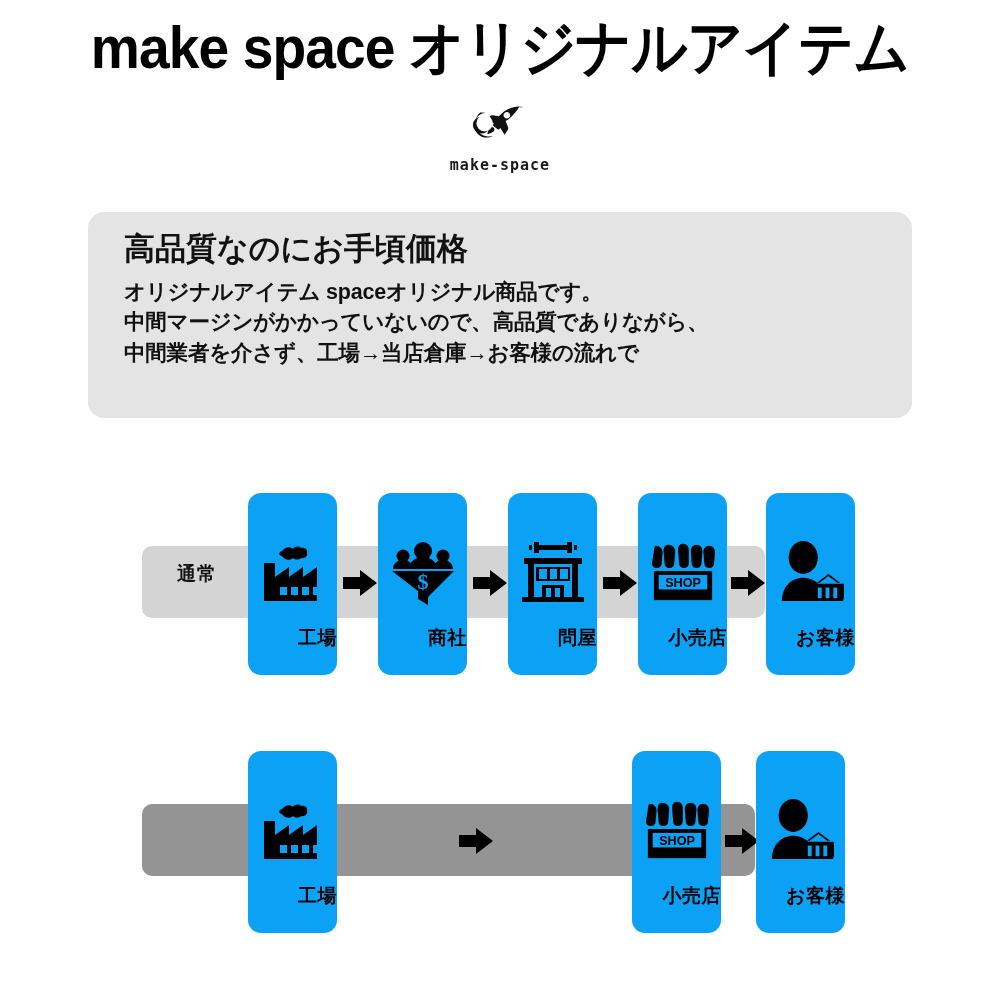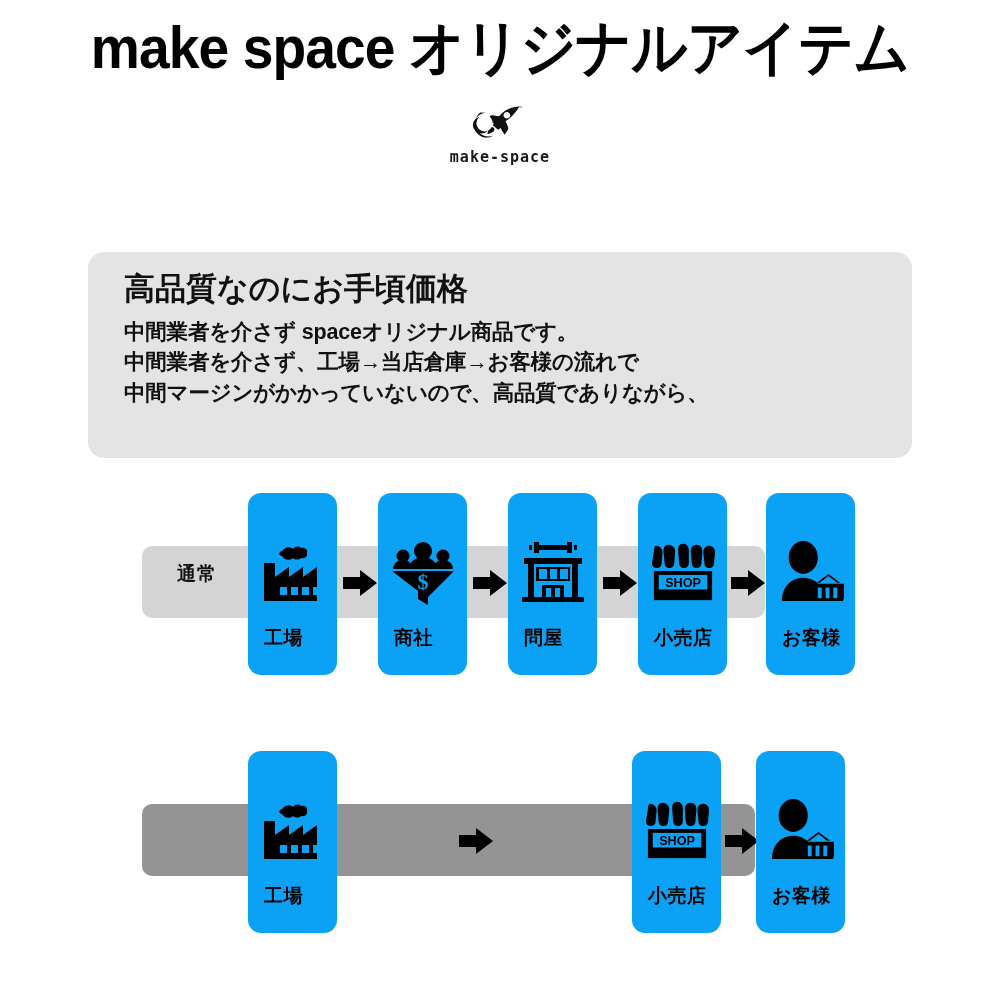--- a/index.html
+++ b/index.html
@@ -31,33 +31,32 @@
     left:0;top:104px;width:1000px;
     text-align:center;
   }
   #logo-rocket{display:block;margin:0 auto;}
   #logo-word{
     font-family:"DejaVu Sans Mono","Liberation Mono",monospace;
     font-size:15px;
     font-weight:bold;
     letter-spacing:1px;
     color:#1a1a1a;
-    margin-top:8px;
+    margin-top:16px;
   }
 
   
   #info-box{
     position:absolute;
     left:88px;top:212px;
     width:824px;height:206px;
     background:#e4e4e4;
     border-radius:16px;
     box-sizing:border-box;
     padding:18px 0 0 36px;
-    margin-top:40px;
   }
   #info-heading{
     font-size:31px;
     font-weight:bold;
     color:#111;
     letter-spacing:0px;
     line-height:1.25;
     margin:0 0 8px 0;
   }
   .info-line{
@@ -108,22 +107,22 @@
     align-items:center;
   }
   .node-icon{
     margin-top:46px;
     width:66px;height:66px;
     display:flex;align-items:center;justify-content:center;
   }
   .node-icon svg{display:block;}
   .node-label{
     position:absolute;
-    bottom:24px;left:16px;width:100%;
-    text-align:left;
+    bottom:24px;left:0;width:100%;
+    text-align:right;
     font-size:19px;
     font-weight:bold;
     color:#000;
     letter-spacing:0.5px;
   }
 
   .flow-arrow{
     position:absolute;
     top:100px;
     width:34px;height:26px;
@@ -141,23 +140,23 @@
     <path fill="#111" d="M22.6 27.5c-1.7 1.7-6.2 2.6-6.2 2.6s0.8-4.6 2.5-6.3c1.1-1.1 2.8-1.1 3.8 0 1 1 1 2.7-0.1 3.7z"></path>
     <path fill="#111" d="M14.5 8.8c-6.4 0.6-11.3 5.9-11.3 12.4 0 6.8 5.6 12.4 12.4 12.4 2.2 0 4.2-0.6 6-1.6-1.2 0.3-2.4 0.5-3.7 0.5-7.5 0-13.6-6.1-13.6-13.6 0-4.2 1.9-7.9 4.9-10.4z"></path>
     <circle fill="#111" cx="10.5" cy="21" r="8.6"></circle>
     <circle fill="#ffffff" cx="13.6" cy="19.2" r="8.2"></circle>
   </svg>
   <div id="logo-word">make-space</div>
 </div>
 
 <div id="info-box">
   <div id="info-heading">高品質なのにお手頃価格</div>
-  <div class="info-line">中間業者を介さず spaceオリジナル商品です。</div>
+  <div class="info-line">オリジナルアイテム spaceオリジナル商品です。</div>
+  <div class="info-line">中間マージンがかかっていないので、高品質でありながら、</div>
   <div class="info-line">中間業者を介さず、工場→当店倉庫→お客様の流れで</div>
-  <div class="info-line">中間マージンがかかっていないので、高品質でありながら、</div>
 </div>
 
 <div class="flow-row" id="flow-row-normal">
   <div class="flow-bar" id="bar-normal"></div>
   <div class="bar-label">通常</div>
 
   <div class="flow-arrow" style="left:343px">
     <svg width="34" height="26" viewBox="0 0 34 26">
         <path fill="#000" d="M0 7 h17 V0 l17 13 -17 13 v-7 H0 z"></path>
       </svg>

